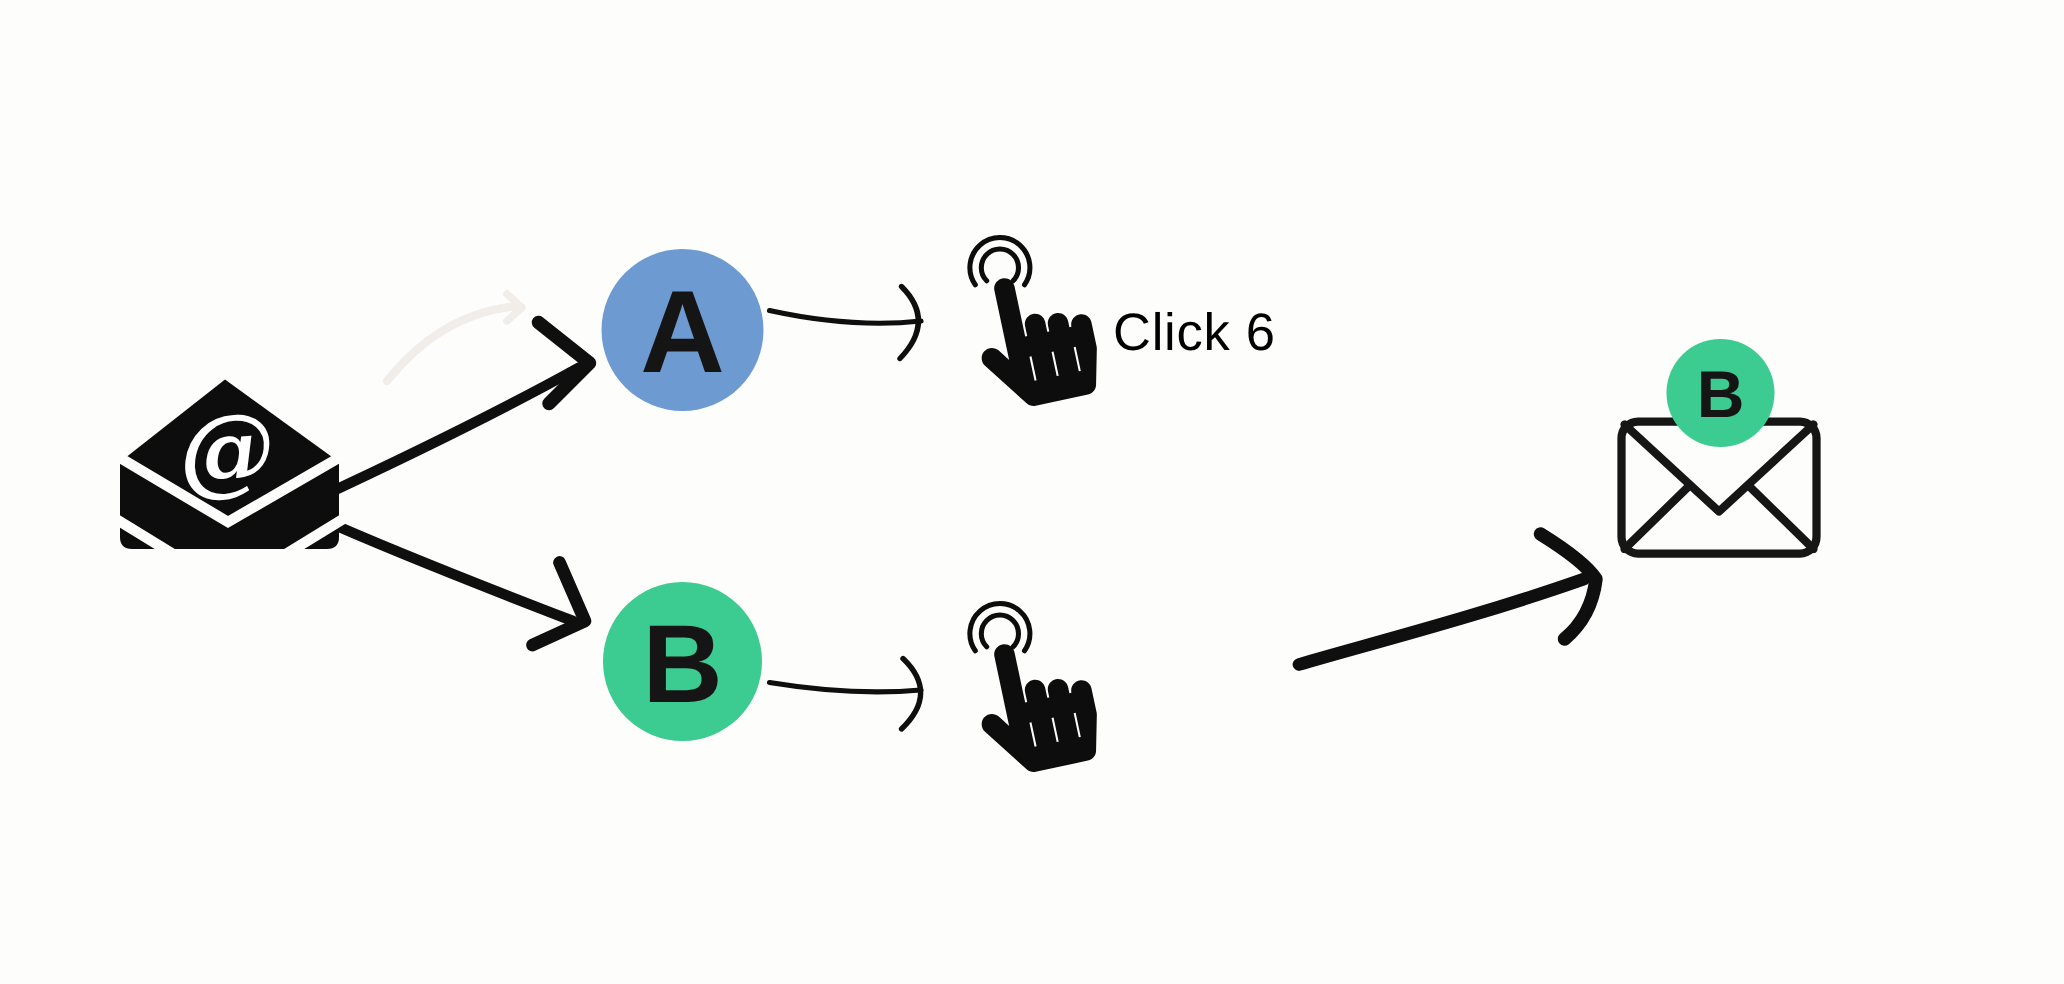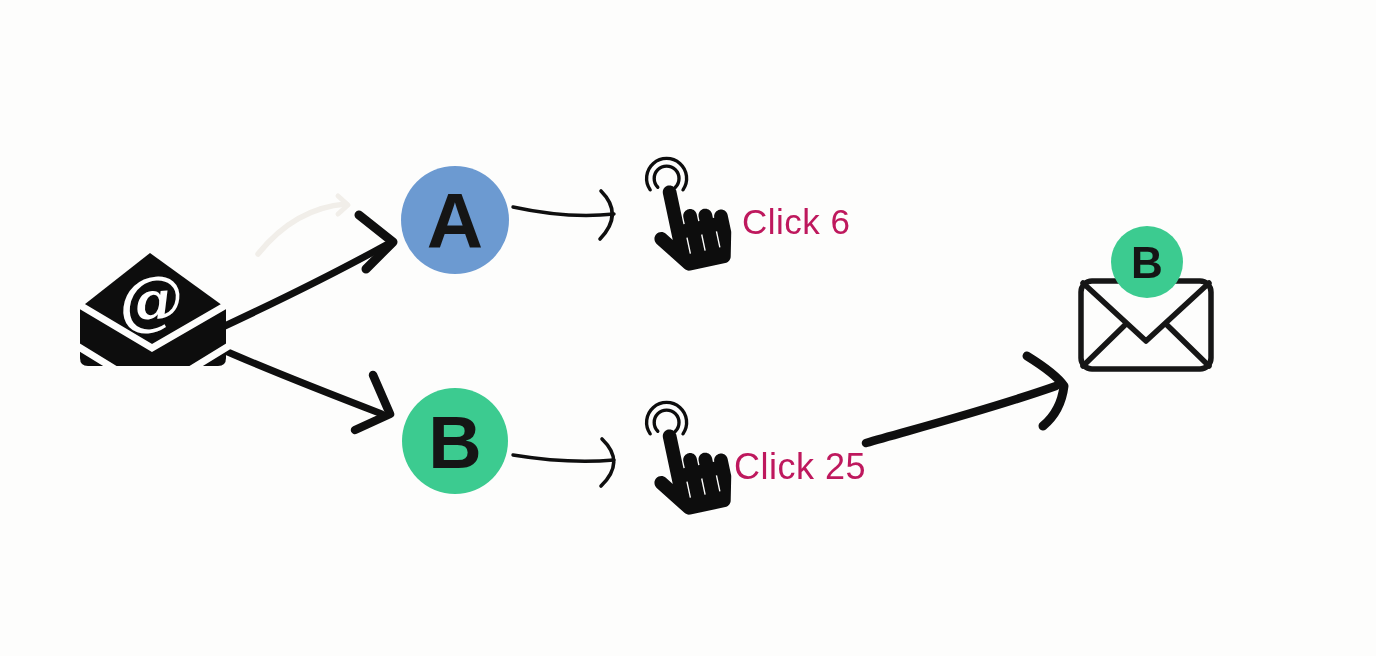--- a/index.html
+++ b/index.html
@@ -2,21 +2,21 @@
 <html><head>
 <meta charset="utf-8">
 <style>
   html,body{margin:0;padding:0;}
   body{background:#fdfdfc;font-family:"Liberation Sans",sans-serif;}
   .canvas{position:relative;width:1376px;height:656px;background:#fdfdfc;overflow:hidden;}
   .abs{position:absolute;}
   svg{overflow:visible;display:block;}
   .click-label{
     position:absolute;
-    color:#be185d;
+    color:#000000;
     font-size:35px;
     letter-spacing:.5px;
     font-family:"Liberation Sans",sans-serif;
     white-space:nowrap;
   }
   .variant-letter{
     font-family:"Liberation Sans",sans-serif;
     font-weight:bold;
     fill:#151515;
   }
@@ -95,21 +95,20 @@
     <g fill="none" stroke="#0d0d0d" stroke-width="4.2" stroke-linecap="round">
       <path d="M26.5,47.3 A25,25 0 1 1 67.5,47.3"></path>
       <path d="M36,44 A15.5,15.5 0 1 1 58,44"></path>
     </g>
     <g transform="translate(18.2,42) scale(0.214)">
       <path fill="#0d0d0d" transform="rotate(-12 144 0)" d="M448 240v96c0 3.1-.4 6.2-1.1 9.2l-32 136C410.7 499.2 394.6 512 376 512H168c-13 0-25.1-6.3-32.6-16.9L7.4 319.1c-12.9-17.9-9-42.9 8.9-55.9 17.9-13 42.9-9 55.9 8.8L104 316V40c0-22.1 17.9-40 40-40s40 17.9 40 40v200h8v-40c0-22.1 17.9-40 40-40s40 17.9 40 40v40h8v-24c0-22.1 17.9-40 40-40s40 17.9 40 40v24h8c0-22.1 17.9-40 40-40s40 17.9 40 40zm-256 80h-8v96h8v-96zm88 0h-8v96h8v-96zm88 0h-8v96h8v-96z"></path>
     </g>
   </svg>
 
   <div class="click-label abs" style="left:742px;top:202px;">Click 6</div>
-  <div class="click-label abs" style="left:734px;top:446px;font-size:36px;">Click 25</div>
 
   <svg class="abs" style="left:1072px;top:222px;" width="148" height="154" viewBox="0 0 148 154">
     <g>
       <rect x="9" y="59" width="130" height="88" rx="11" fill="#fdfdfc" stroke="#161616" stroke-width="5.5"></rect>
       <g fill="none" stroke="#161616" stroke-width="5.5" stroke-linecap="round" stroke-linejoin="round">
         <path d="M11,61 L74,119 L137,61"></path>
         <path d="M11,144 L53,103"></path>
         <path d="M137,144 L95,103"></path>
       </g>
     </g>

